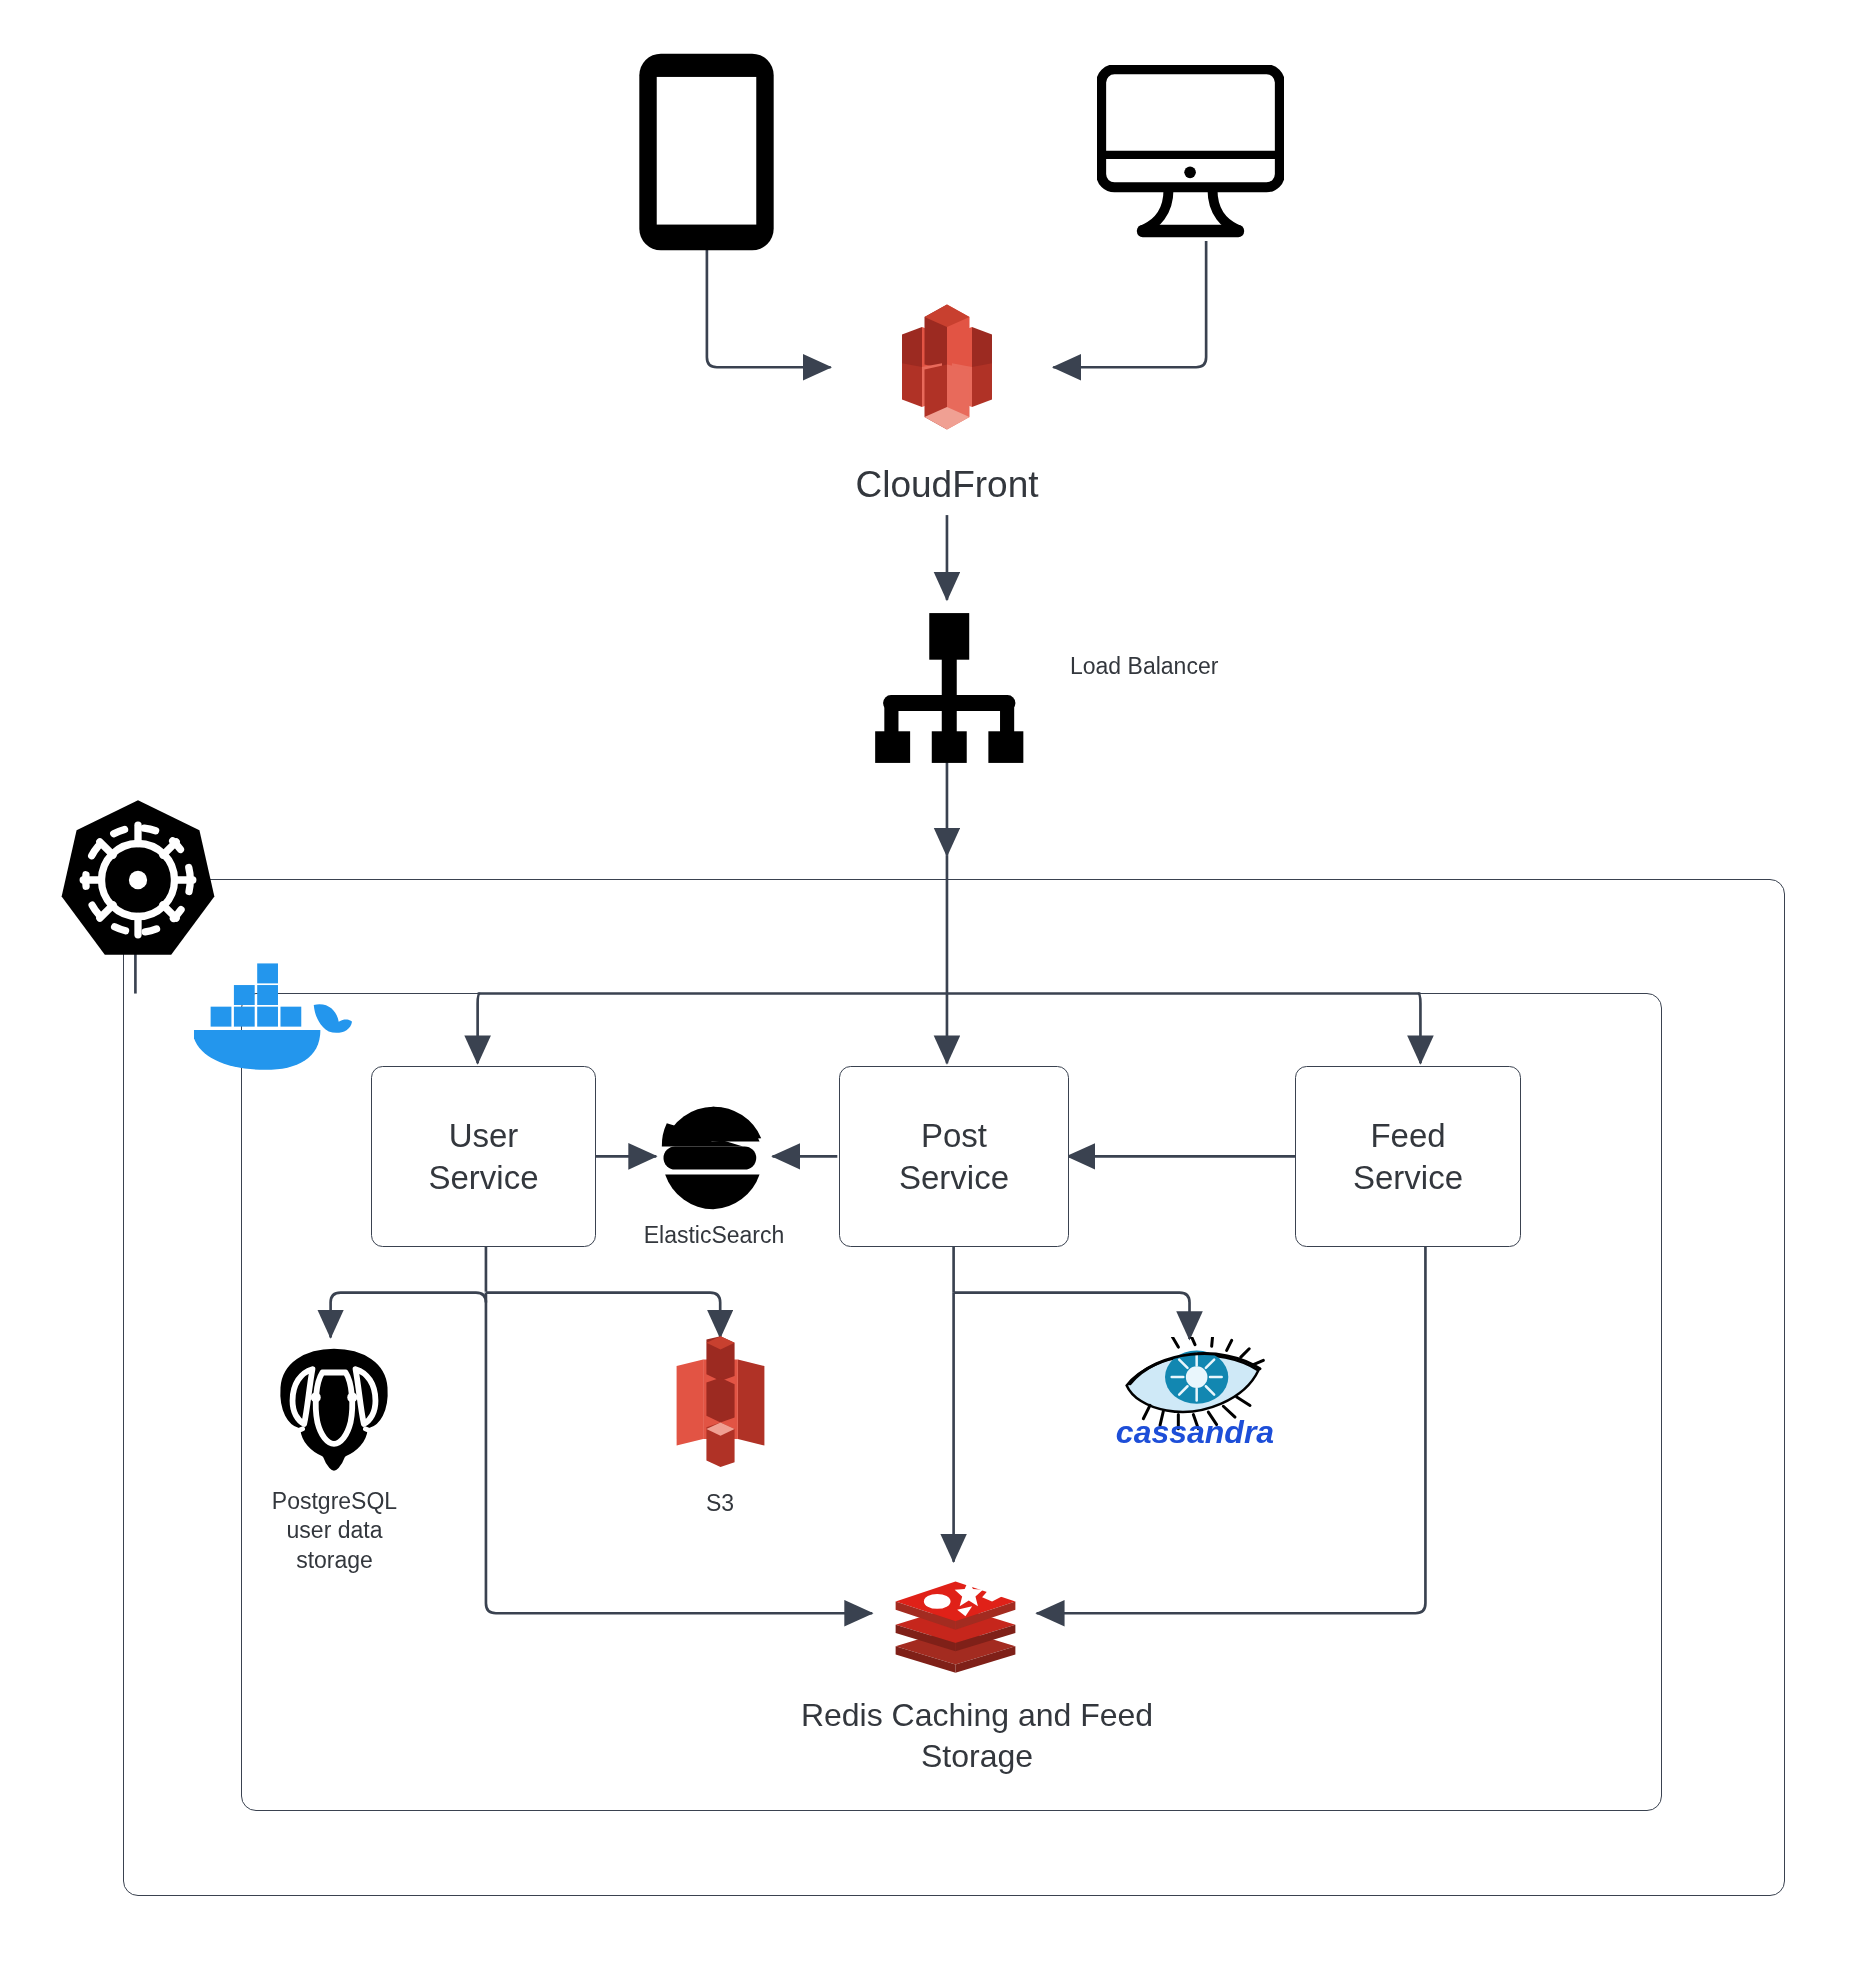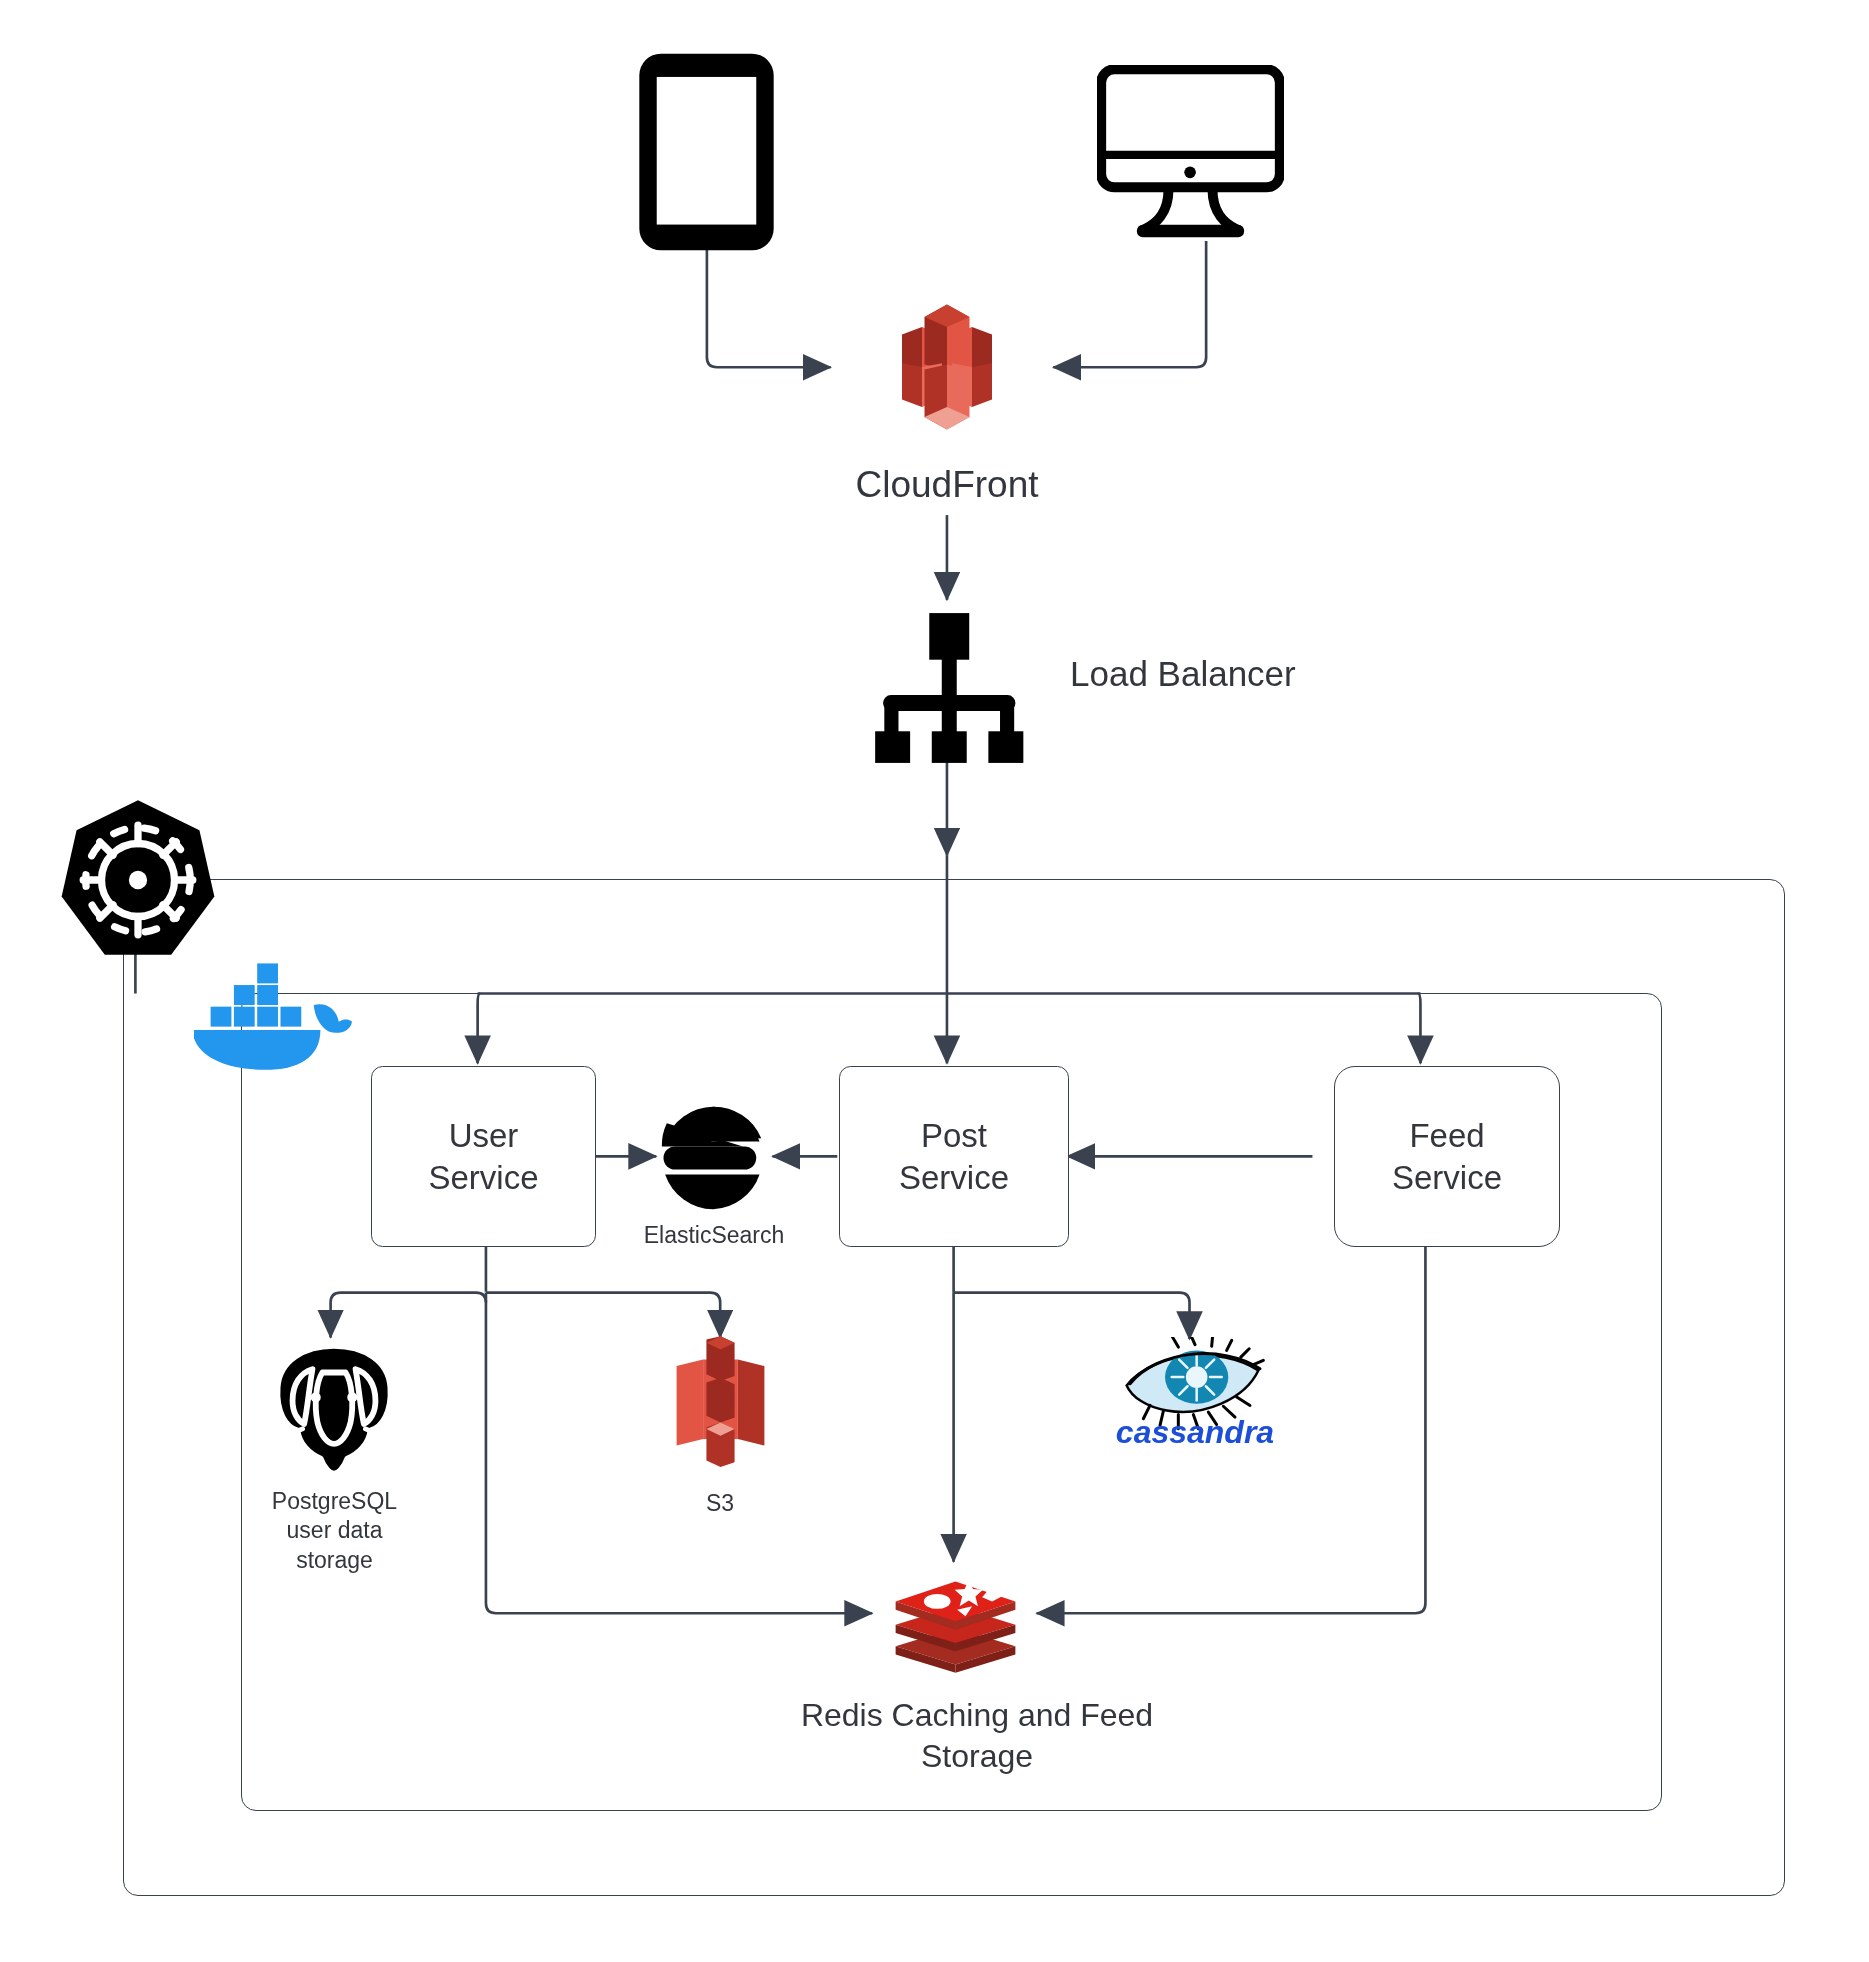--- a/index.html
+++ b/index.html
@@ -7,21 +7,21 @@
   #stage{position:relative;width:1869px;height:1963px;background:#ffffff;overflow:hidden;}
   #wires{position:absolute;left:0;top:0;width:1869px;height:1963px;}
   .node{position:absolute;}
   .svcbox{
     position:absolute;background:#ffffff;border:1.7px solid #3a4250;border-radius:11.6px;
     display:flex;align-items:center;justify-content:center;text-align:center;
     color:#33373d;font-size:33px;line-height:1.25;
   }
   .container-box{position:absolute;border:1.7px solid #3a4250;border-radius:15px;background:transparent;}
   .cap{position:absolute;text-align:center;color:#33373d;font-size:23px;line-height:1.28;white-space:pre-line;}
-  .cap-left{position:absolute;color:#33373d;font-size:35px;line-height:1.2;white-space:nowrap;}
+  .cap-left{position:absolute;color:#33373d;font-size:23px;line-height:1.2;white-space:nowrap;}
   .ico{position:absolute;}
 </style>
 </head>
 <body>
 
 <div id="stage">
 
   <svg id="wires" viewBox="0 0 2250 2363">
     <defs>
       <marker id="ah" markerWidth="13" markerHeight="13" refX="10.5" refY="5" orient="auto" markerUnits="strokeWidth">
@@ -172,21 +172,21 @@
   <div class="svcbox" style="left:371px;top:1066px;width:223px;height:179px;">
     <span style="white-space:pre-line;">User
 Service</span>
   </div>
 
   <div class="svcbox" style="left:839px;top:1066px;width:228px;height:179px;">
     <span style="white-space:pre-line;">Post
 Service</span>
   </div>
 
-  <div class="svcbox" style="left:1334px;top:1066px;width:224px;height:179px;border-radius:21px;">
+  <div class="svcbox" style="left:1295px;top:1066px;width:224px;height:179px;">
     <span style="white-space:pre-line;">Feed
 Service</span>
   </div>
 
   <div class="node ico" style="left:660px;top:1105px;width:108px;height:106px;">
     <svg width="108" height="106" viewBox="0 0 130 128">
       <path d="M64,2 A62,62 0 0 1 122,40 L62,44 A30,30 0 0 0 34,16 A62,62 0 0 1 64,2 Z M8,22 A62,62 0 0 0 2,50 L100,50 A18,18 0 0 1 100,50 Z" fill="#000000"></path>
       <path d="M64,2 A62,62 0 0 0 6,44 L120,44 A62,62 0 0 0 64,2 Z" fill="#000000"></path>
       <rect x="4" y="50" width="112" height="28" rx="14" fill="#000000"></rect>
       <path d="M64,126 A62,62 0 0 1 6,84 L120,84 A62,62 0 0 1 64,126 Z" fill="#000000"></path>

